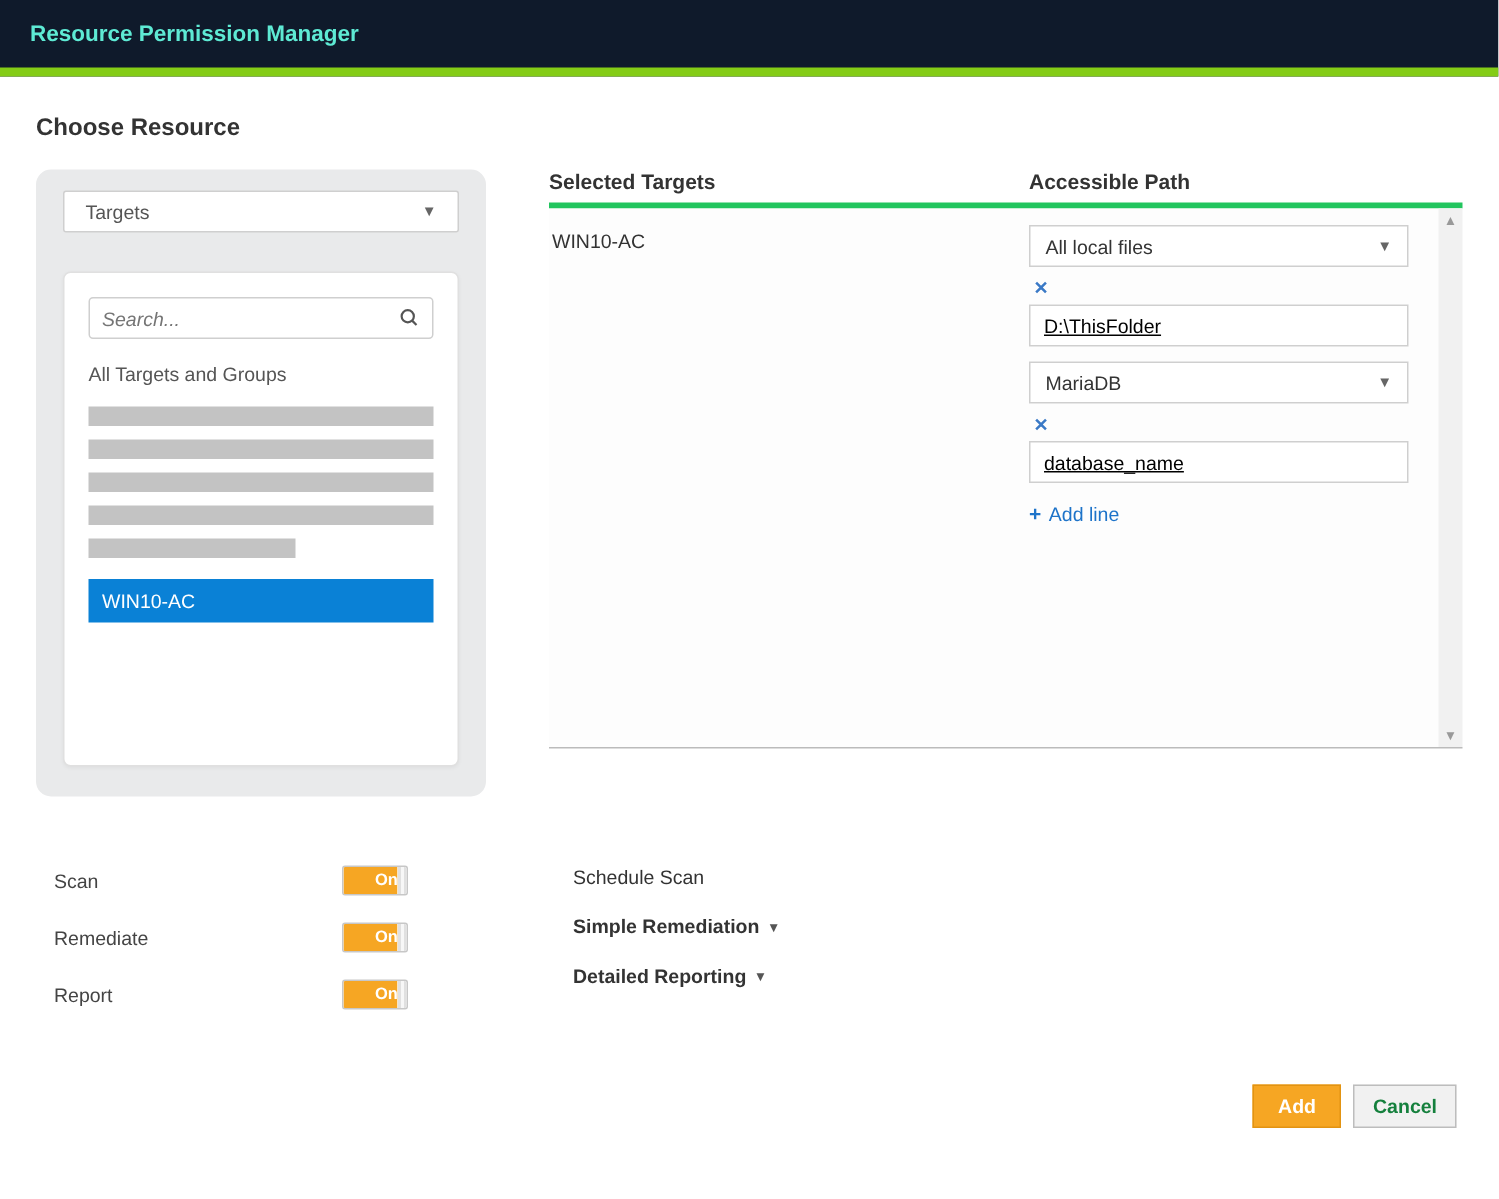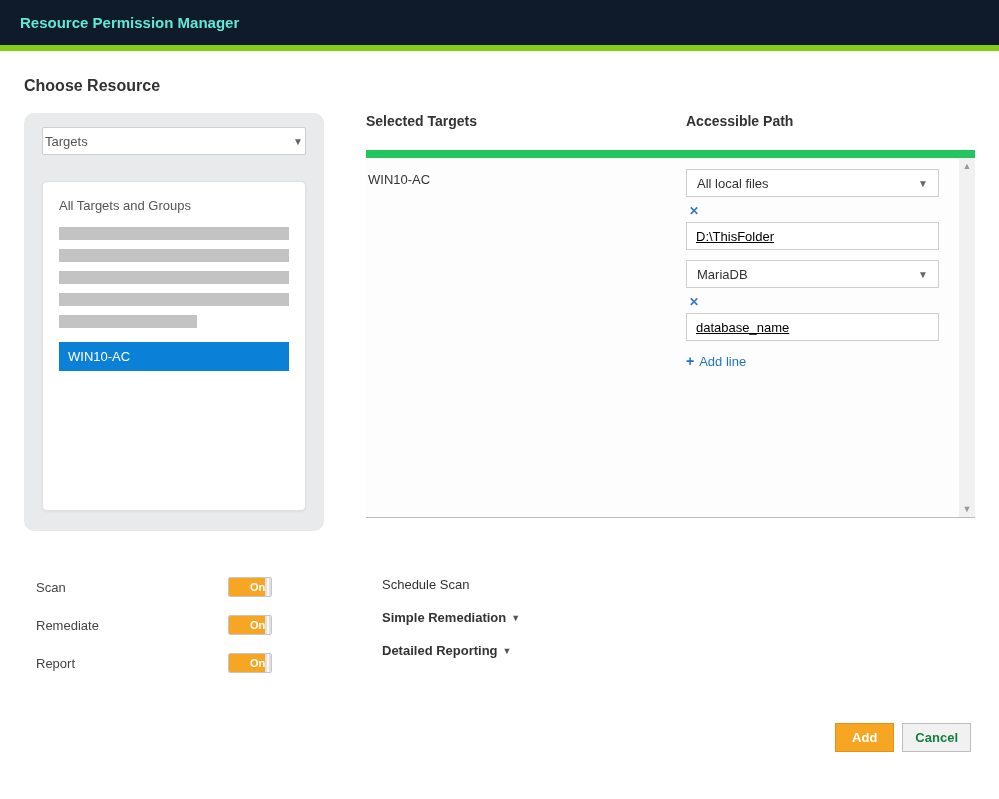--- a/index.html
+++ b/index.html
@@ -43,21 +43,21 @@
       padding: 14px 18px 20px 18px;
     }
     .targets-dd {
       background: #fff;
       border: 1px solid #cfcfcf;
       border-radius: 2px;
       height: 28px;
       display: flex;
       align-items: center;
       justify-content: space-between;
-      padding: 0 2px;
+      padding: 0 14px;
       font-size: 13px;
       color: #555;
       cursor: pointer;
     }
     .targets-dd .caret {
       font-size: 10px;
       color: #666;
     }
     .list-card {
       margin-top: 26px;
@@ -110,22 +110,22 @@
       cursor: pointer;
     }
     
     .right-panel {
       flex: 1;
       display: flex;
       flex-direction: column;
     }
     .tbl-header {
       display: flex;
-      border-bottom: 8px solid #22c55e;
-      padding-bottom: 21px;
+      border-bottom: 4px solid #22c55e;
+      padding-bottom: 6px;
     }
     .tbl-header .col-target {
       width: 320px;
       font-weight: bold;
       font-size: 14px;
       color: #333;
     }
     .tbl-header .col-path {
       flex: 1;
       font-weight: bold;
@@ -311,20 +311,29 @@
 
     <div class="left-panel">
 
       <div class="targets-dd">
         <span>Targets</span>
         <span class="caret">▼</span>
       </div>
 
       <div class="list-card">
 
+        <div class="search-wrap">
+          <input type="text" placeholder="Search..." style="">
+          <span class="search-icon">
+            <svg width="14" height="14" viewBox="0 0 24 24" fill="none" stroke="#555" stroke-width="2.5">
+              <circle cx="10" cy="10" r="7"></circle>
+              <line x1="20" y1="20" x2="15" y2="15"></line>
+            </svg>
+          </span>
+        </div>
 
         <div class="list-heading">All Targets and Groups</div>
 
         <div class="placeholder-item"></div>
         <div class="placeholder-item"></div>
         <div class="placeholder-item"></div>
         <div class="placeholder-item"></div>
         <div class="placeholder-item narrow"></div>
 
         <div class="selected-item">WIN10-AC</div>

